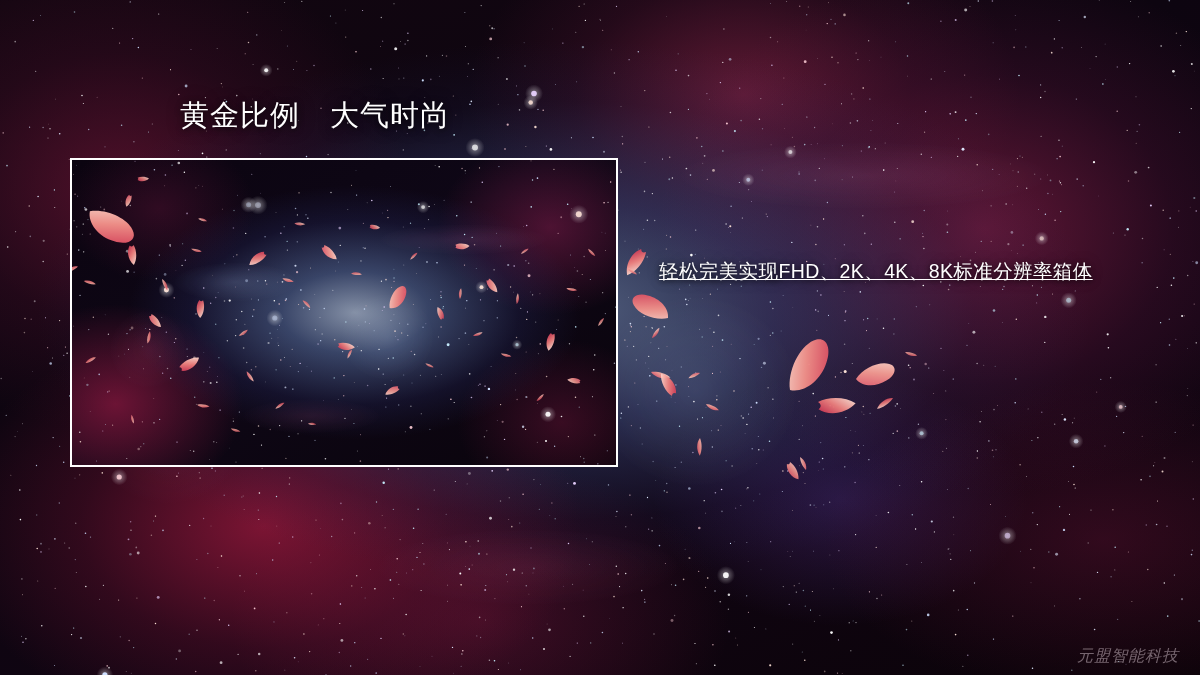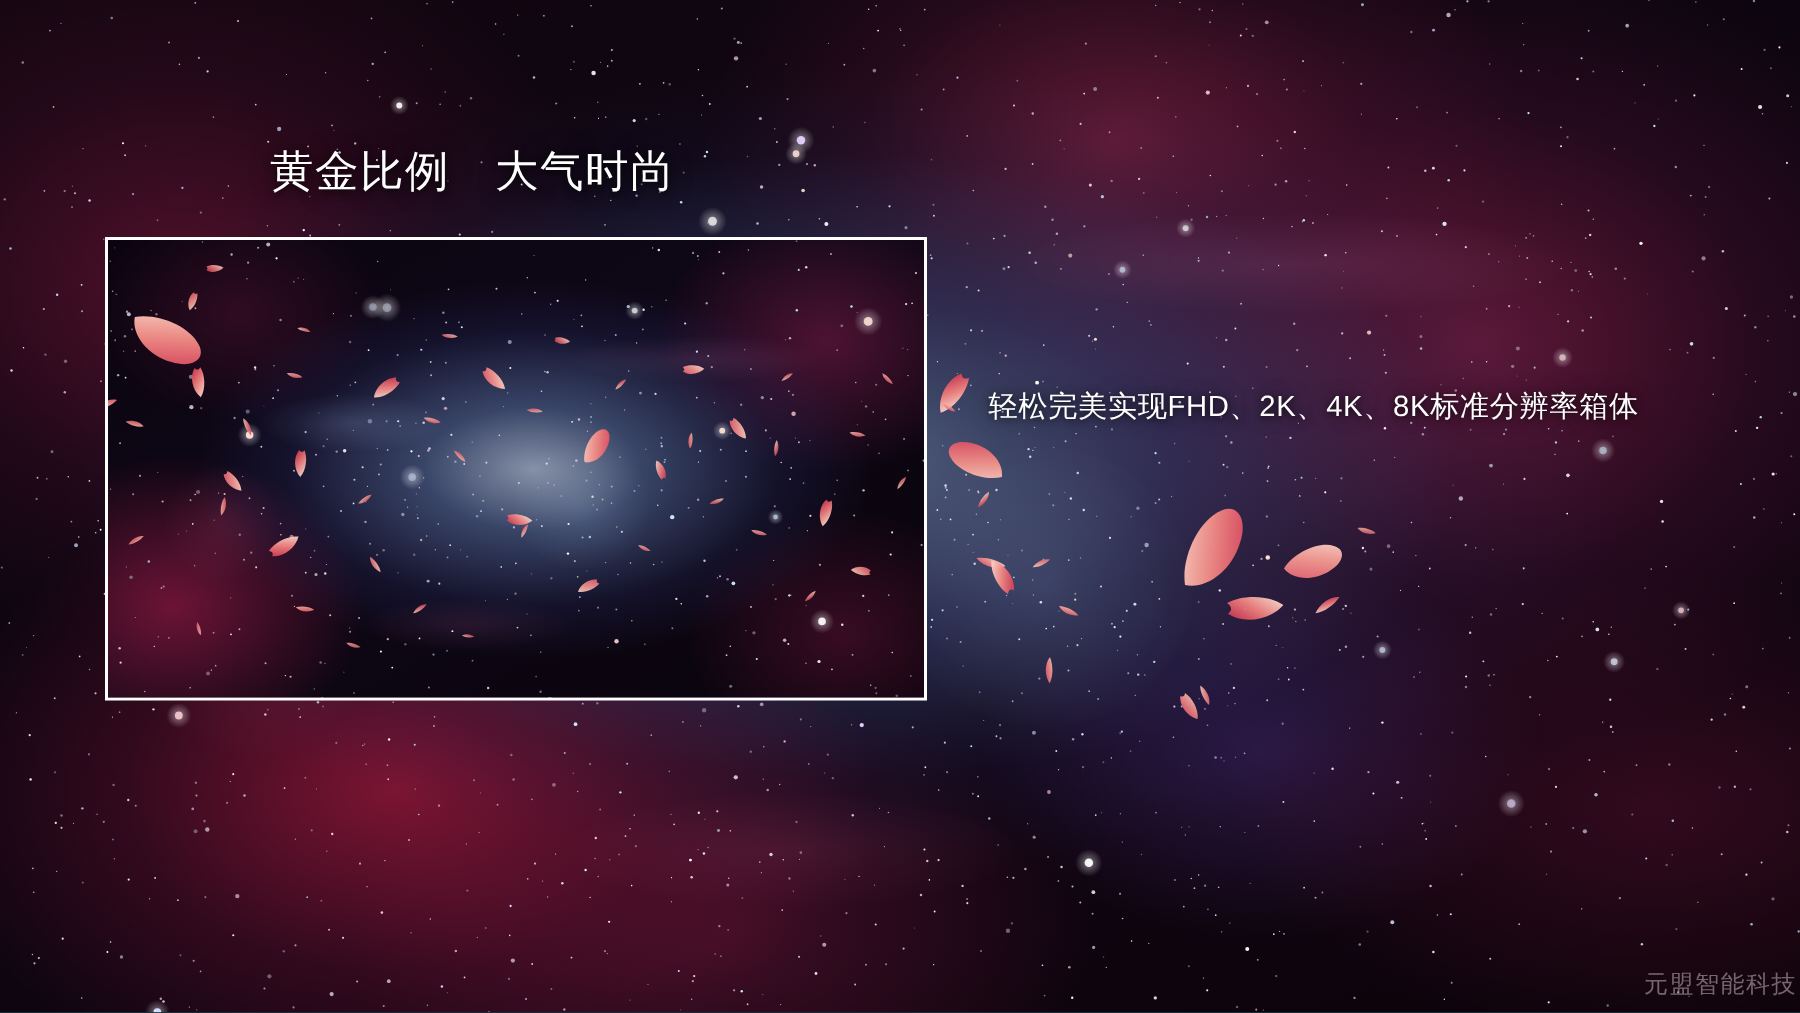--- a/index.html
+++ b/index.html
@@ -95,30 +95,32 @@
     text-shadow: 0 1px 6px rgba(0,0,0,.75), 0 0 18px rgba(0,0,0,.45);
   }
   #body-text {
     position: absolute;
     left: 659px;
     top: 258px;
     color: #ffffff;
     font-size: 19.5px;
     letter-spacing: .4px;
     text-shadow: 0 1px 5px rgba(0,0,0,.70), 0 0 14px rgba(0,0,0,.40);
+    text-decoration: underline;
   }
   #body-text .line { height: 42px; line-height: 26px; white-space: pre; }
   #watermark {
     position: absolute;
-    right: 2px;
+    right: 21px;
     bottom: 8px;
     font-size: 16px;
     color: rgba(214,196,206,0.50);
     letter-spacing: 1px;
     white-space: pre;
+    font-style: italic;
   }
 </style>
 </head>
 <body>
 
 <div id="slide">
 
   <div class="bg-base"></div>
   <div class="wisps"></div>
 

